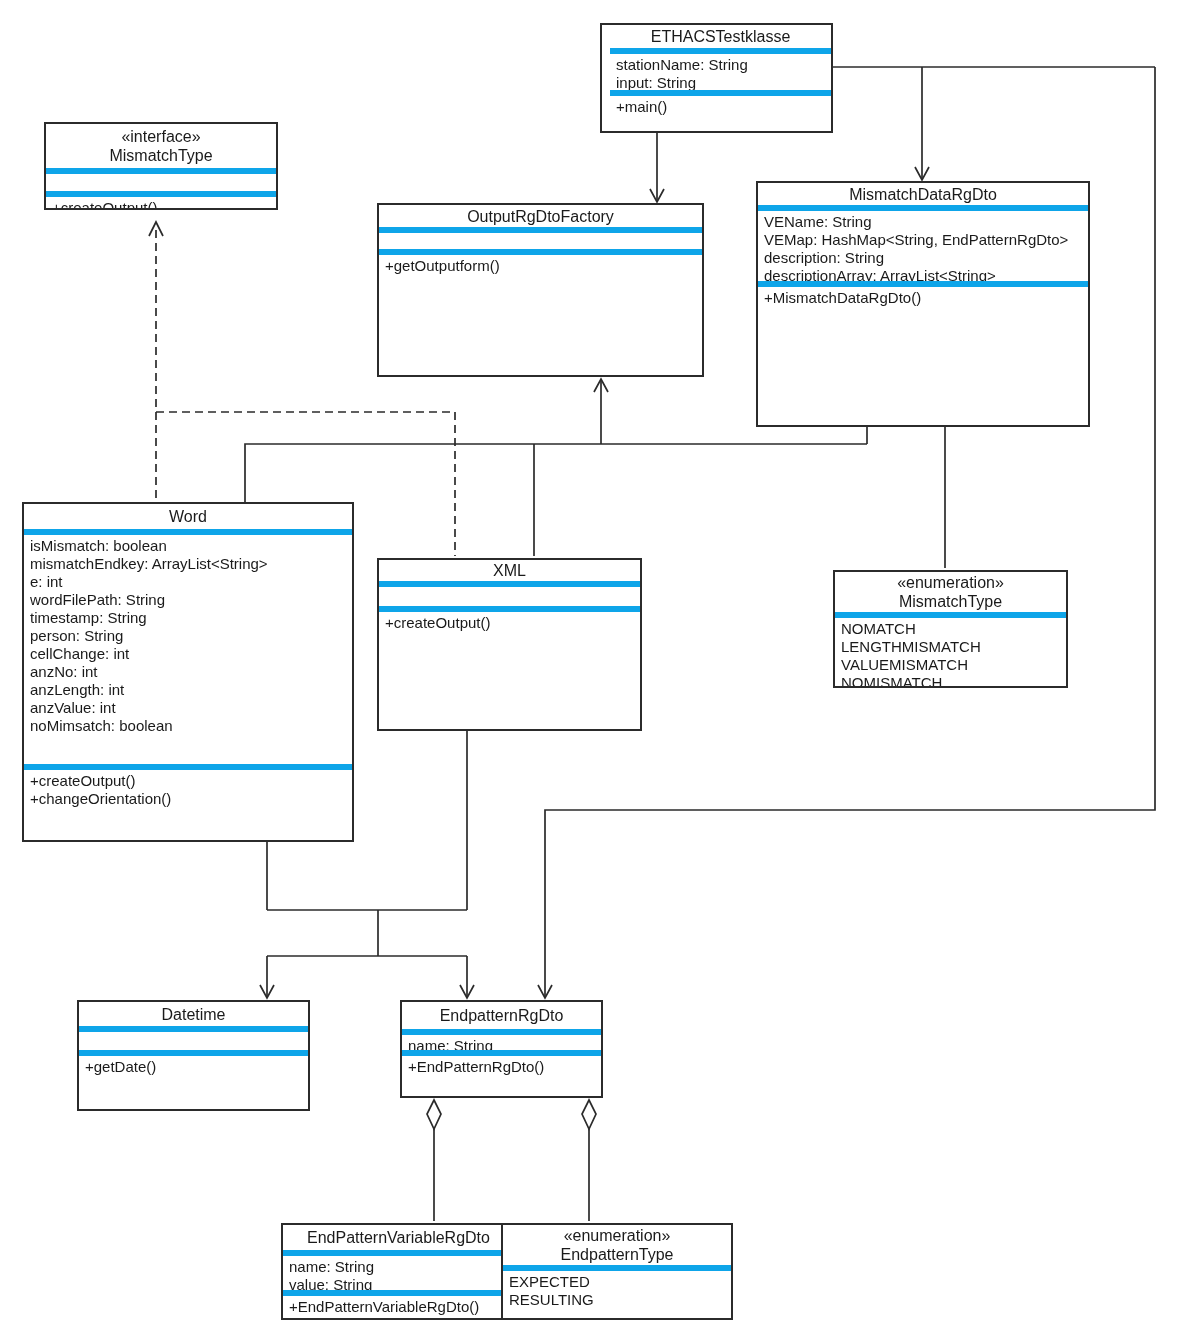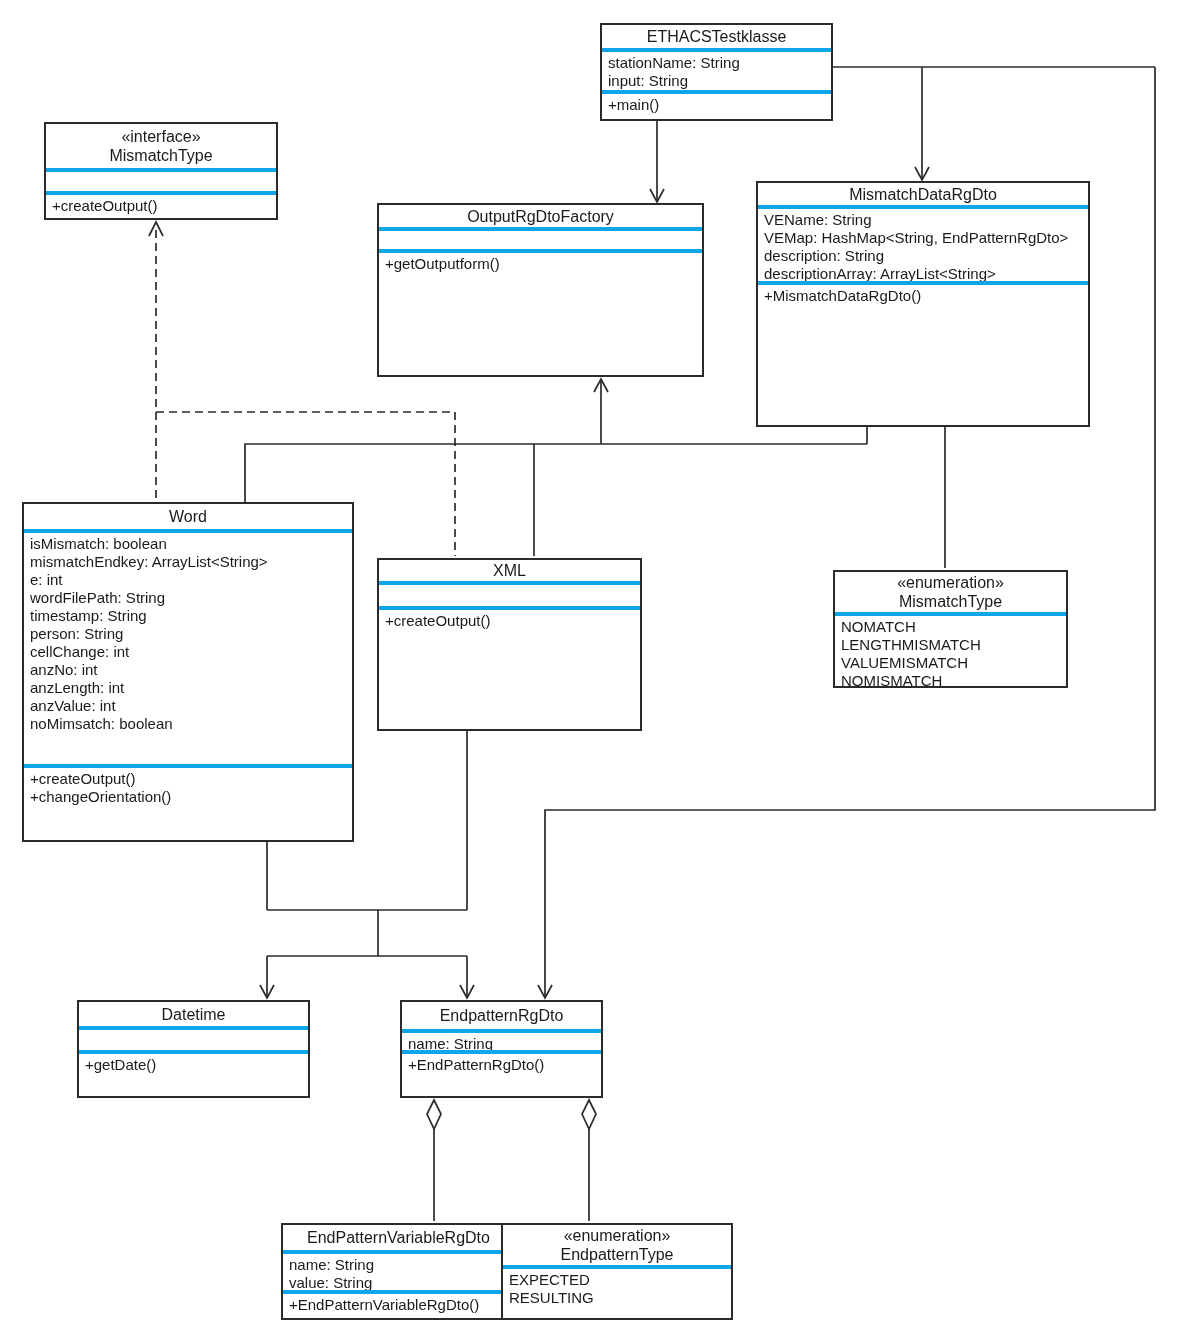--- a/index.html
+++ b/index.html
@@ -14,21 +14,21 @@
   #wires { position:absolute; left:0; top:0; z-index:0; }
   .cls {
     position:absolute;
     display:grid;
     box-sizing:border-box;
     background:#ffffff;
     border:2px solid #2b2b2b;
     z-index:1;
   }
   .sec { overflow:hidden; box-sizing:border-box; }
-  .sec + .sec { border-top:4px solid #0ea5e9; }
+  .sec + .sec { border-top:6px solid #0ea5e9; }
   .title {
     display:flex; flex-direction:column;
     align-items:center; justify-content:center;
     font-size:16px; line-height:19px;
     text-align:center;
   }
   .attrs, .methods {
     white-space:pre-line;
     padding:2px 6px 0 6px;
     font-size:15px; line-height:18px;
@@ -92,30 +92,30 @@
     <g>
       <polygon points="434,1100 441,1114 434,1129 427,1114" fill="#ffffff"></polygon>
       <path d="M434,1129 V1221"></path>
     </g>
     <g>
       <polygon points="589,1100 596,1114 589,1129 582,1114" fill="#ffffff"></polygon>
       <path d="M589,1129 V1221"></path>
     </g>
   </svg>
 
-  <div class="cls" style="left:600px;top:23px;width:233px;height:98px;grid-template-rows:23px 42px 1fr;">
+  <div class="cls" style="left:600px;top:23px;width:233px;height:110px;grid-template-rows:23px 42px 1fr;padding-left:8px;">
     <div class="sec title">
       <span>ETHACSTestklasse</span>
     </div>
     <div class="sec attrs">stationName: String
 input: String</div>
     <div class="sec methods">+main()</div>
   </div>
 
-  <div class="cls" style="left:44px;top:122px;width:234px;height:98px;grid-template-rows:44px 23px 1fr;">
+  <div class="cls" style="left:44px;top:122px;width:234px;height:88px;grid-template-rows:44px 23px 1fr;">
     <div class="sec title">
       <span>«interface»</span>
       <span>MismatchType</span>
     </div>
     <div class="sec attrs"></div>
     <div class="sec methods">+createOutput()</div>
   </div>
 
   <div class="cls" style="left:377px;top:203px;width:327px;height:174px;grid-template-rows:22px 22px 1fr;">
     <div class="sec title">
@@ -167,21 +167,21 @@
     <div class="sec title">
       <span>«enumeration»</span>
       <span>MismatchType</span>
     </div>
     <div class="sec attrs">NOMATCH
 LENGTHMISMATCH
 VALUEMISMATCH
 NOMISMATCH</div>
   </div>
 
-  <div class="cls" style="left:77px;top:1000px;width:233px;height:98px;grid-template-rows:24px 24px 1fr;">
+  <div class="cls" style="left:77px;top:1000px;width:233px;height:111px;grid-template-rows:24px 24px 1fr;">
     <div class="sec title">
       <span>Datetime</span>
     </div>
     <div class="sec attrs"></div>
     <div class="sec methods">+getDate()</div>
   </div>
 
   <div class="cls" style="left:400px;top:1000px;width:203px;height:98px;grid-template-rows:27px 21px 1fr;">
     <div class="sec title">
       <span>EndpatternRgDto</span>

